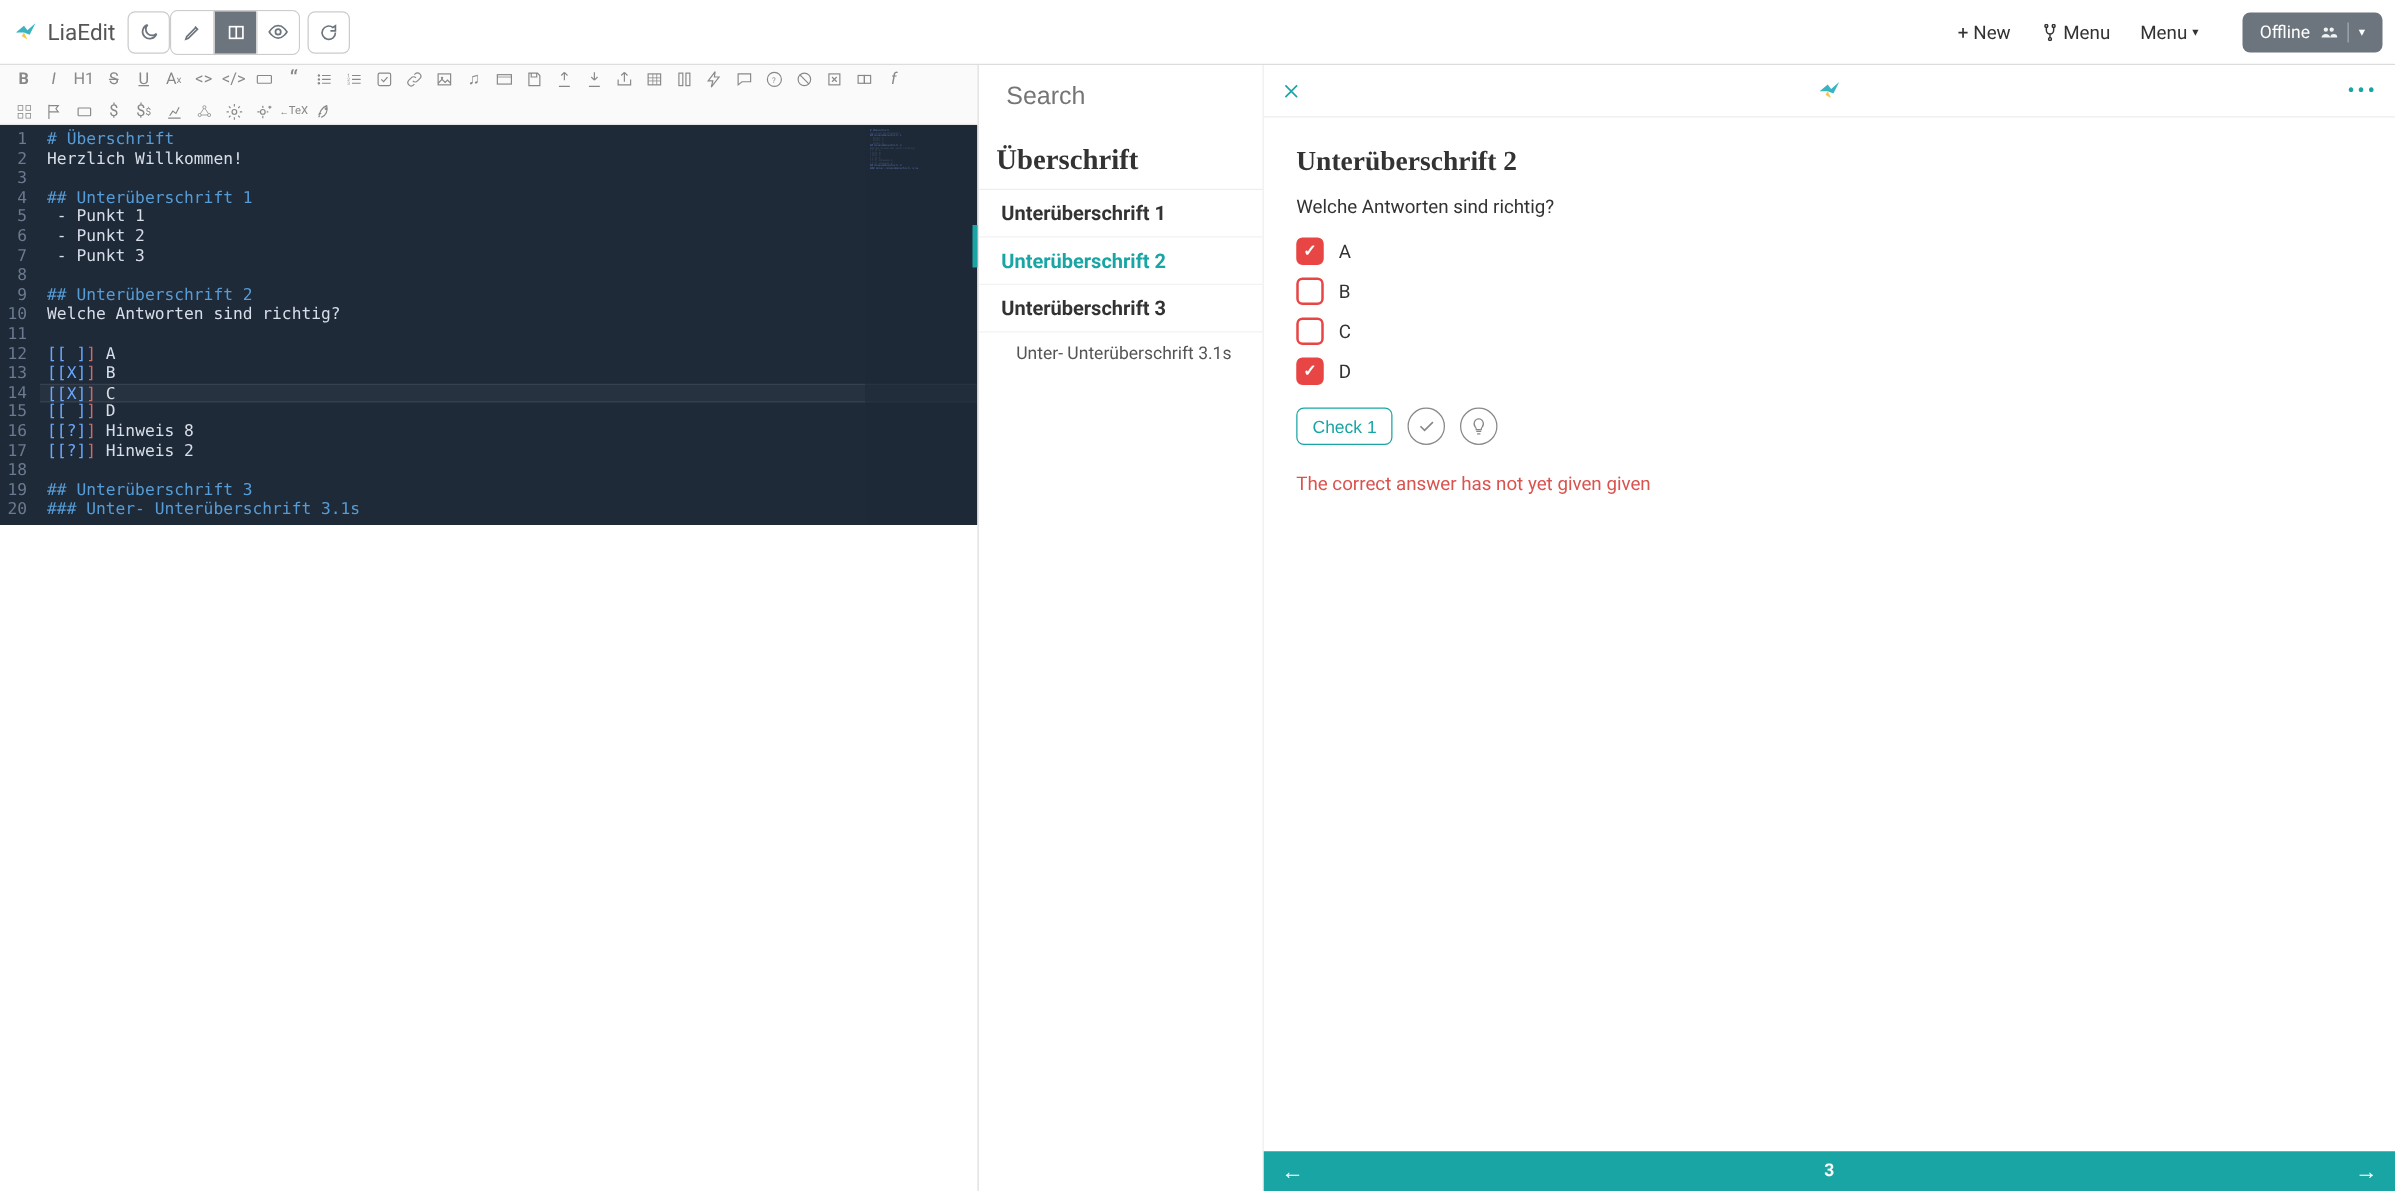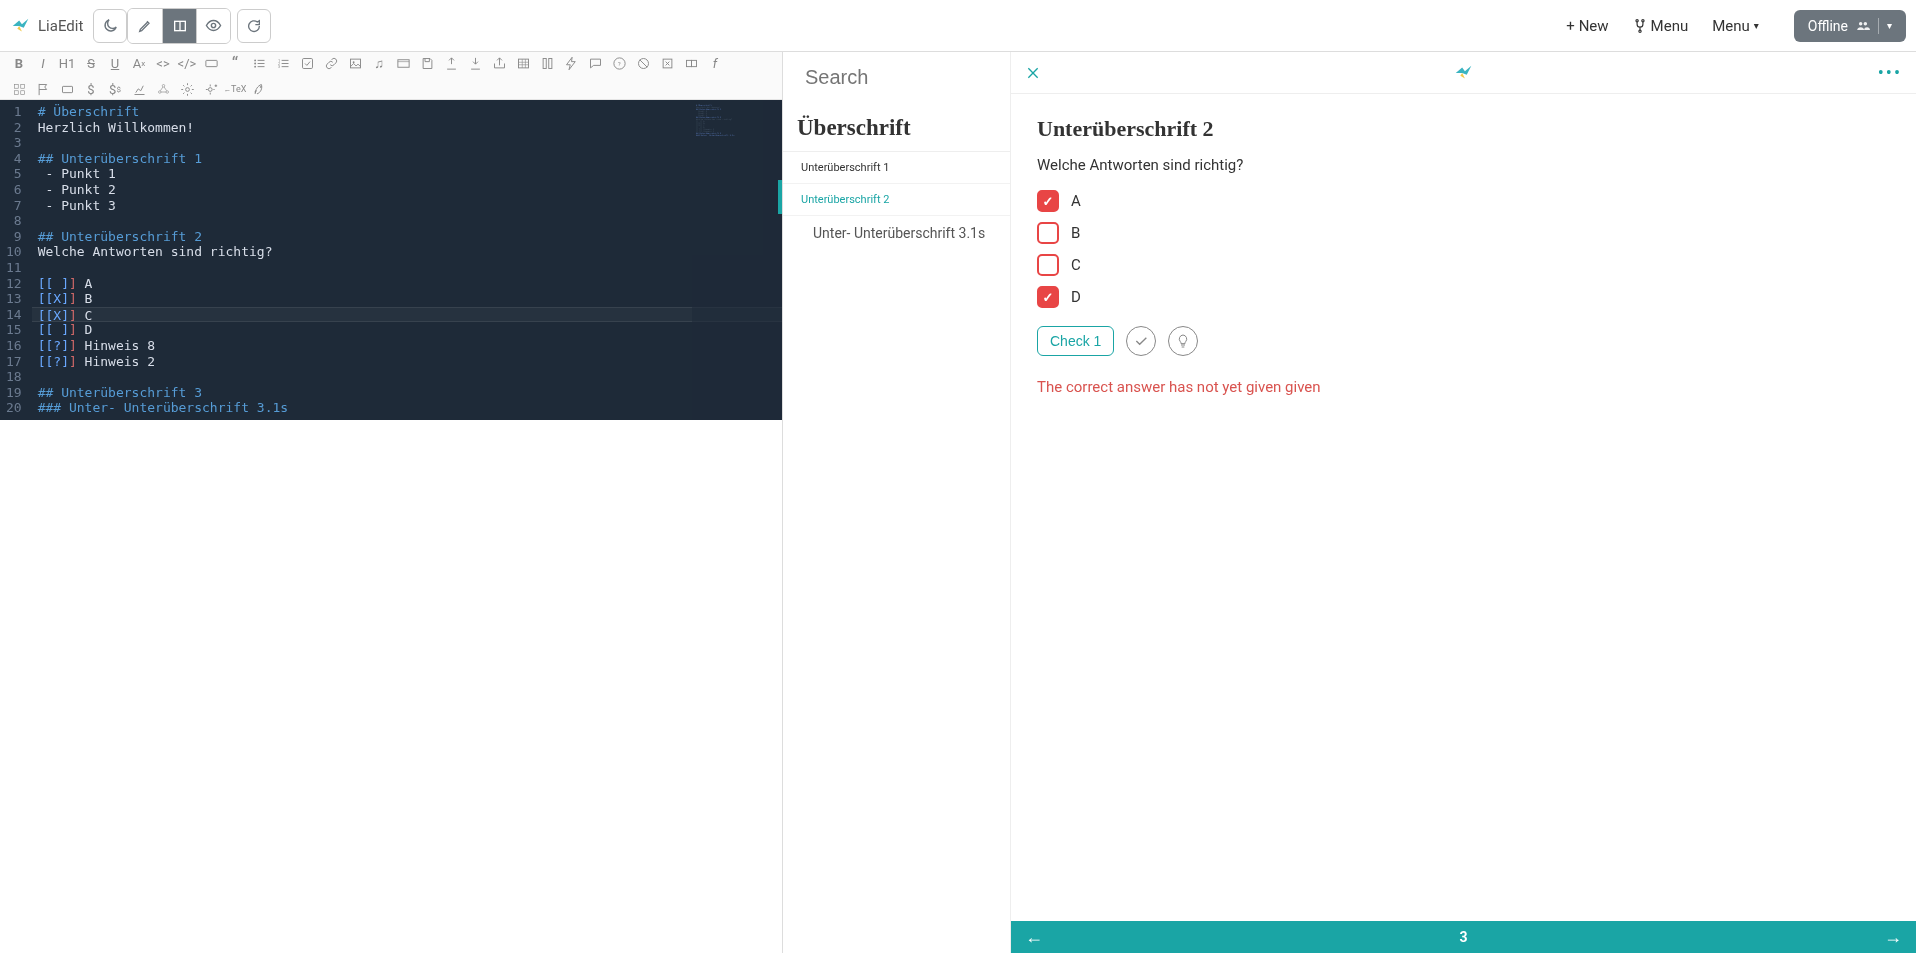--- a/index.html
+++ b/index.html
@@ -1,20 +1,20 @@
 <!DOCTYPE html>
 <html><head>
 <meta charset="utf-8">
 <style>
 * { box-sizing: border-box; margin: 0; padding: 0; }
 body { font-family: -apple-system, BlinkMacSystemFont, "Segoe UI", Roboto, sans-serif; font-size: 14px; color: #333; overflow: hidden; }
 
 
 .topbar { height: 52px; background: #fff; border-bottom: 1px solid #ddd; display: flex; align-items: center; padding: 0 10px; }
-.logo { display: flex; align-items: center; gap: 6px; font-size: 15px; color: #555; margin-right: 10px; }
+.logo { display: flex; align-items: flex-end; gap: 6px; font-size: 18px; color: #555; margin-right: 10px; }
 .logo-icon { width: 22px; height: 22px; }
 .btn-group { display: flex; border: 1px solid #ccc; border-radius: 6px; overflow: hidden; margin-right: 6px; }
 .tb-btn { width: 34px; height: 34px; display: flex; align-items: center; justify-content: center; background: #fff; border: none; cursor: pointer; color: #6c757d; }
 .tb-btn.active { background: #6c757d; color: #fff; }
 .tb-btn.single { border: 1px solid #ccc; border-radius: 6px; }
 .btn-group .tb-btn + .tb-btn { border-left: 1px solid #ccc; }
 .spacer { flex: 1; }
 .top-link { padding: 6px 12px; color: #333; cursor: pointer; display: flex; align-items: center; gap: 4px; font-size: 15px; }
 .offline-btn { background: #6c757d; color: #fff; border-radius: 6px; padding: 8px 14px; display: flex; align-items: center; gap: 8px; margin-left: 23px; cursor: pointer; }
 .offline-btn .divider { width: 1px; height: 16px; background: rgba(255,255,255,0.4); }
@@ -38,21 +38,21 @@
 .tok-bracket { color: #6aa8ff; }
 .tok-text { color: #d8dee9; }
 .minimap { position: absolute; right: 0; top: 0; width: 90px; height: 100%; background: #1e2a38; opacity: 0.6; padding: 4px; font-size: 2px; line-height: 2px; color: #7aa3ff; overflow: hidden; }
 
 
 .preview-pane { flex: 1; display: flex; background: #fff; border-left: 1px solid #ddd; }
 .toc { width: 228px; border-right: 1px solid #eee; display: flex; flex-direction: column; }
 .search-row { padding: 14px 12px; display: flex; align-items: center; gap: 10px; color: #888; }
 .search-row input { border: none; outline: none; flex: 1; font-size: 20px; color: #555; background: transparent; }
 .toc-h1 { font-family: Georgia, serif; font-size: 23px; font-weight: bold; padding: 12px 14px 10px; border-bottom: 1px solid #eee; }
-.toc-item { padding: 9px 18px; font-size: 11px; font-weight: 400; color: #333; cursor: pointer; border-bottom: 1px solid #f2f2f2; }
+.toc-item { padding: 9px 18px; font-size: 16px; font-weight: 700; color: #333; cursor: pointer; border-bottom: 1px solid #f2f2f2; }
 .toc-item.active { color: #1aa5a5; position: relative; }
 .toc-sub { padding: 9px 18px 9px 30px; font-size: 14px; color: #555; cursor: pointer; }
 
 .content { flex: 1; display: flex; flex-direction: column; position: relative; }
 .content-top { height: 42px; border-bottom: 1px solid #eee; display: flex; align-items: center; padding: 0 14px; }
 .close-x { color: #1aa5a5; cursor: pointer; }
 .content-logo { position: absolute; left: 50%; transform: translateX(-50%); }
 .dots-menu { margin-left: auto; color: #1aa5a5; cursor: pointer; font-size: 18px; letter-spacing: 2px; }
 .content-body { flex: 1; padding: 22px 26px; overflow: auto; }
 .content-h2 { font-family: Georgia, serif; font-size: 22px; font-weight: bold; margin-bottom: 14px; }
@@ -417,20 +417,21 @@
         <svg width="18" height="18" viewBox="0 0 24 24">
             <circle cx="10" cy="10" r="7" fill="none" stroke="currentColor" stroke-width="2"></circle>
             <line x1="15" y1="15" x2="21" y2="21" stroke="currentColor" stroke-width="2"></line>
           </svg>
         <input placeholder="Search" style="">
       </div>
       <div class="toc-h1">Überschrift</div>
       <div id="toc-items">
           <div class="toc-item">Unterüberschrift 1</div>
           <div class="toc-item active">Unterüberschrift 2</div>
+          <div class="toc-item">Unterüberschrift 3</div>
           <div class="toc-sub">Unter- Unterüberschrift 3.1s</div>
         </div>
     </div>
 
     <div class="content">
       <div class="content-top">
         <div class="close-x">
           <svg width="16" height="16" viewBox="0 0 24 24">
               <path d="M5 5l14 14M19 5L5 19" stroke="currentColor" stroke-width="2"></path>
             </svg>

